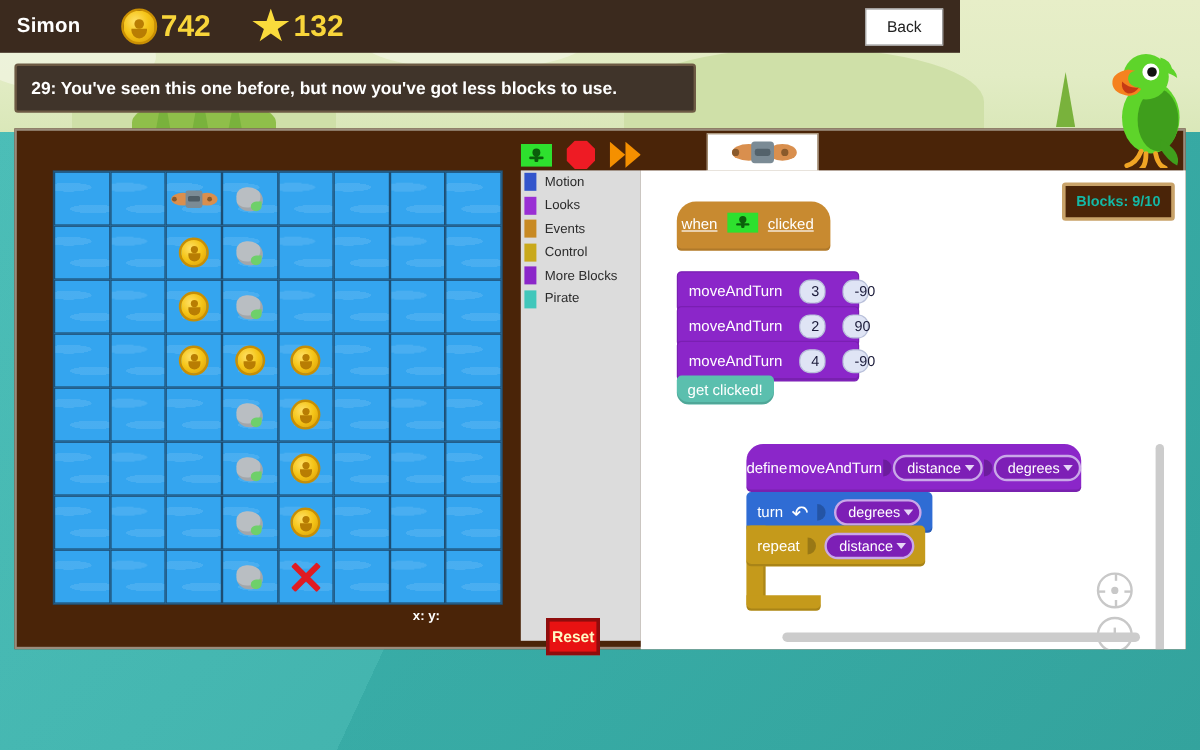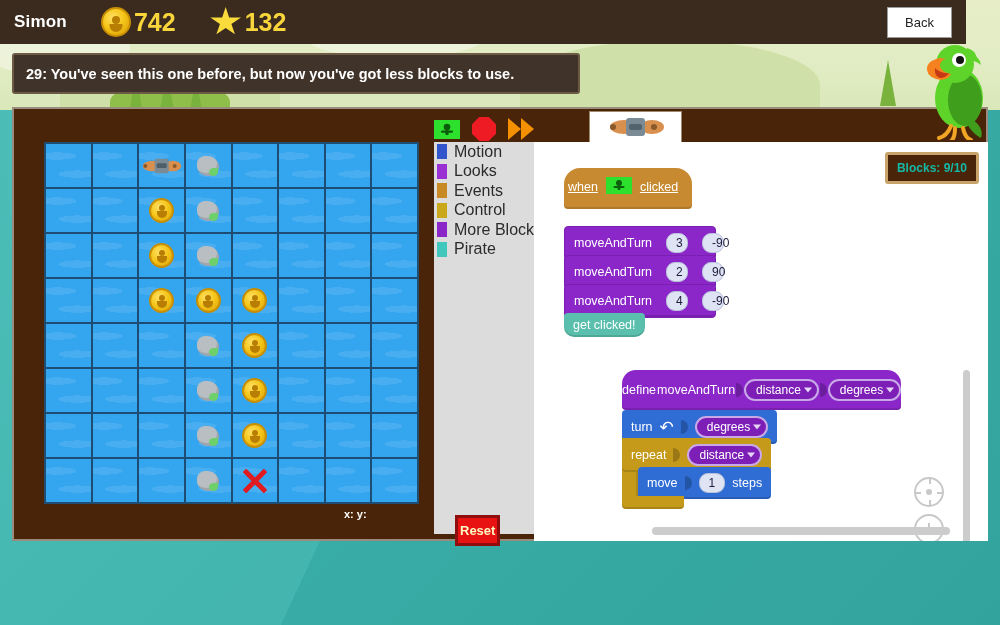--- a/index.html
+++ b/index.html
@@ -32,21 +32,21 @@
     position:absolute; left:0; top:110px; width:1000px; height:515px;
     background: linear-gradient(135deg,#42bab3 0%, #3BB3AD 40%, #35a8a2 100%);
   }
   #bgfill:after{
     content:""; position:absolute; inset:0;
     background:linear-gradient(115deg, rgba(255,255,255,.05) 0 42%, rgba(0,0,0,.03) 42% 100%);
   }
 
   
   #topbar {
-    position:absolute; left:0; top:0; width:966px; height:44px;
+    position:absolute; left:0; top:0; width:800px; height:44px;
     background:#3B2A1E; display:flex; align-items:center; padding:0 14px;
     z-index:30;
   }
   #topbar .uname { color:#fff; font-size:17px; font-weight:bold; letter-spacing:.2px; }
   .stat { display:flex; align-items:center; margin-left:34px; }
   .coin-ico {
     width:30px;height:30px;border-radius:50%;
     background:radial-gradient(circle at 38% 34%, #ffe066 0%, #f5c518 45%, #d89b05 100%);
     border:2px solid #c98f04; position:relative; flex:0 0 auto;
   }
@@ -167,21 +167,21 @@
     color:#fff; font-size:11px; font-weight:bold;
   }
 
   
   #palette {
     position:absolute; left:420px; top:33px; width:100px; height:392px;
     background:#dcdcdc;
   }
   .cat { display:flex; align-items:center; height:19.5px; padding-left:3px; }
   .cat .sw { width:10px; height:15px; flex:0 0 auto; }
-  .cat .nm { font-size:16px; color:#2b2b2b; margin-left:7px; white-space:nowrap; }
+  .cat .nm { font-size:11px; color:#2b2b2b; margin-left:7px; white-space:nowrap; }
   #reset-btn {
     position:absolute; left:21px; top:373px;
     background:#e81212; color:#fef9c3; font-size:13px; font-weight:bold;
     border:3px solid #8f0d0d; padding:5px 2px; cursor:pointer;
     font-family:"Liberation Sans",sans-serif;
   }
 
   
   #canvas {
     position:absolute; left:520px; top:33px; width:454px; height:399px;
@@ -563,26 +563,20 @@
       <span class="argpill">degrees</span>
     </div>
 
     <div class="ctrl-arm" style="left:88px; top:296px; height:66px;"></div>
     <div class="blk ctrlblk" style="left:88px; top:296px;">
       <span>repeat</span>
       <span class="notch"></span>
       <span class="argpill">distance</span>
     </div>
 
-    <div class="blk motionblk" style="left:104px; top:325px;">
-      <span>move</span>
-      <span class="notch"></span>
-      <span class="numfield">1</span>
-      <span>steps</span>
-    </div>
     <div class="ctrl-foot" style="left:88px; top:354px; width:62px;"></div>
 
     <div id="zoomctl">
       <div class="zbtn target">
         <span class="tk" style="left:13px;top:-1px;width:2px;height:6px;"></span>
         <span class="tk" style="left:13px;bottom:-1px;width:2px;height:6px;"></span>
         <span class="tk" style="left:-1px;top:13px;width:6px;height:2px;"></span>
         <span class="tk" style="right:-1px;top:13px;width:6px;height:2px;"></span>
       </div>
       <div class="zbtn">

